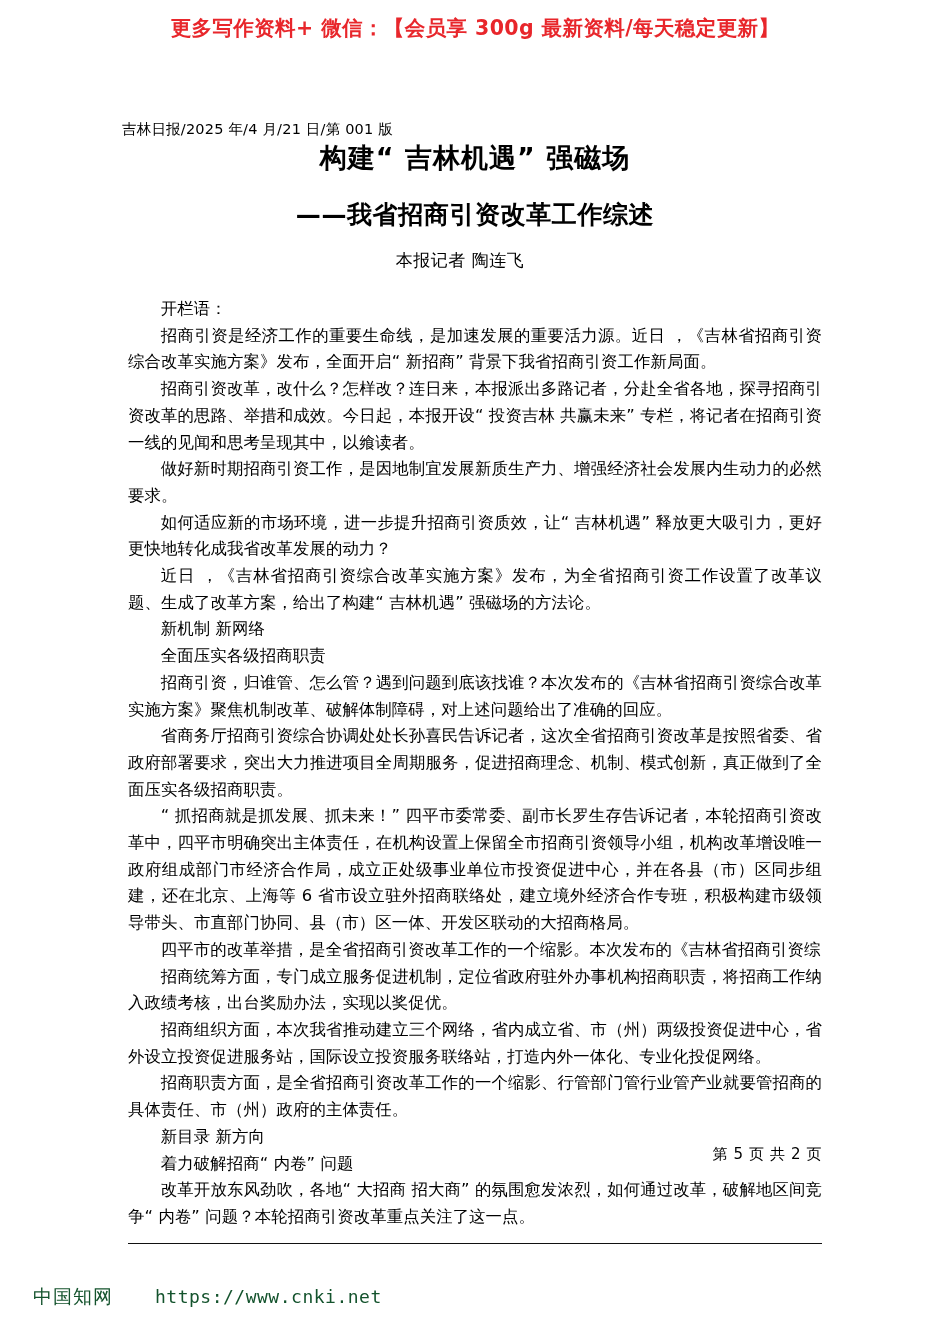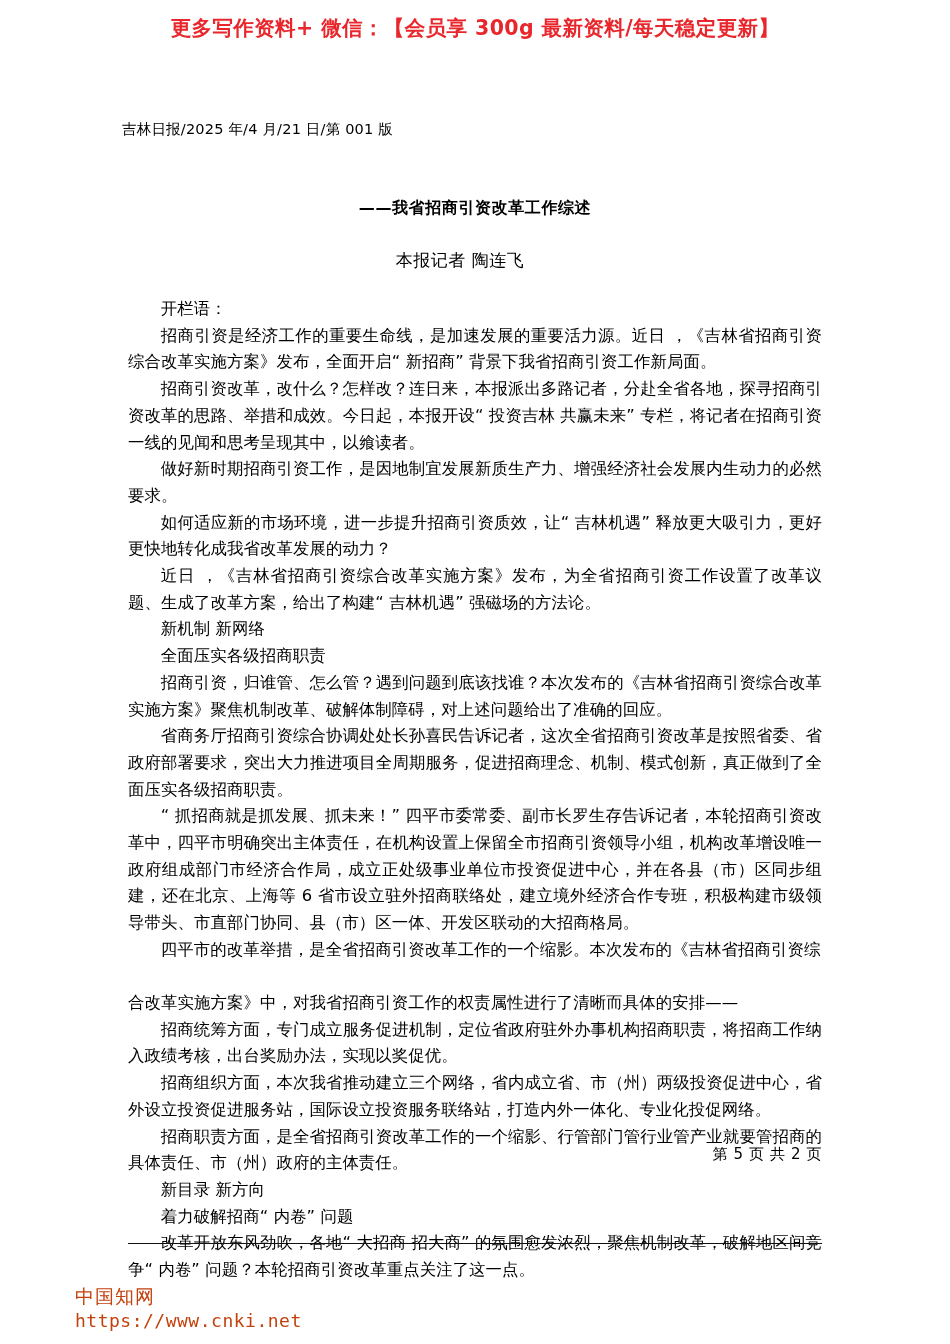--- a/index.html
+++ b/index.html
@@ -58,21 +58,21 @@
     font-size: 27px;
     font-weight: bold;
     letter-spacing: 1px;
   }
   .subheadline {
     position: absolute;
     top: 198px;
     left: 0;
     width: 950px;
     text-align: center;
-    font-size: 16px;
+    font-size: 25px;
     font-weight: bold;
     letter-spacing: 0.6px;
   }
   .byline {
     position: absolute;
     top: 249px;
     left: 0;
     width: 920px;
     text-align: center;
     font-size: 17px;
@@ -145,49 +145,49 @@
 </style>
 </head>
 <body>
 
 <div class="page">
 
   <div class="promo-banner" style="color: rgb(232, 38, 43);">更多写作资料+ 微信：【会员享 300g 最新资料/每天稳定更新】</div>
 
   <div class="source-line">吉林日报/2025 年/4 月/21 日/第 001 版</div>
 
+  <div class="headline">构建“ 吉林机遇” 强磁场</div>
 
   <div class="subheadline">——我省招商引资改革工作综述</div>
 
   <div class="byline">本报记者  陶连飞</div>
 
   <div class="article-body">
       <p>开栏语：</p>
       <p>招商引资是经济工作的重要生命线，是加速发展的重要活力源。近日 ，《吉林省招商引资综合改革实施方案》发布，全面开启“ 新招商” 背景下我省招商引资工作新局面。</p>
       <p>招商引资改革，改什么？怎样改？连日来，本报派出多路记者，分赴全省各地，探寻招商引资改革的思路、举措和成效。今日起，本报开设“ 投资吉林 共赢未来” 专栏，将记者在招商引资一线的见闻和思考呈现其中，以飨读者。</p>
       <p>做好新时期招商引资工作，是因地制宜发展新质生产力、增强经济社会发展内生动力的必然要求。</p>
       <p>如何适应新的市场环境，进一步提升招商引资质效，让“ 吉林机遇” 释放更大吸引力，更好更快地转化成我省改革发展的动力？</p>
       <p>近日 ，《吉林省招商引资综合改革实施方案》发布，为全省招商引资工作设置了改革议题、生成了改革方案，给出了构建“ 吉林机遇” 强磁场的方法论。</p>
       <p>新机制 新网络</p>
       <p>全面压实各级招商职责</p>
       <p>招商引资，归谁管、怎么管？遇到问题到底该找谁？本次发布的《吉林省招商引资综合改革实施方案》聚焦机制改革、破解体制障碍，对上述问题给出了准确的回应。</p>
       <p>省商务厅招商引资综合协调处处长孙喜民告诉记者，这次全省招商引资改革是按照省委、省政府部署要求，突出大力推进项目全周期服务，促进招商理念、机制、模式创新，真正做到了全面压实各级招商职责。</p>
       <p>“ 抓招商就是抓发展、抓未来！” 四平市委常委、副市长罗生存告诉记者，本轮招商引资改革中，四平市明确突出主体责任，在机构设置上保留全市招商引资领导小组，机构改革增设唯一政府组成部门市经济合作局，成立正处级事业单位市投资促进中心，并在各县（市）区同步组建，还在北京、上海等 6 省市设立驻外招商联络处，建立境外经济合作专班，积极构建市级领导带头、市直部门协同、县（市）区一体、开发区联动的大招商格局。</p>
       <p>四平市的改革举措，是全省招商引资改革工作的一个缩影。本次发布的《吉林省招商引资综</p>
-      <p class="no-indent gap-before">合改革实施方案》中，对我省招商引资工作的权责属性进行了清晰而具体的安排——</p>
       <p>招商统筹方面，专门成立服务促进机制，定位省政府驻外办事机构招商职责，将招商工作纳入政绩考核，出台奖励办法，实现以奖促优。</p>
       <p>招商组织方面，本次我省推动建立三个网络，省内成立省、市（州）两级投资促进中心，省外设立投资促进服务站，国际设立投资服务联络站，打造内外一体化、专业化投促网络。</p>
       <p>招商职责方面，是全省招商引资改革工作的一个缩影、行管部门管行业管产业就要管招商的具体责任、市（州）政府的主体责任。</p>
       <p>新目录 新方向</p>
       <p>着力破解招商“ 内卷” 问题</p>
-      <p>改革开放东风劲吹，各地“ 大招商 招大商” 的氛围愈发浓烈，聚焦机制改革，破解地区间竞争“ 内卷” 问题？本轮招商引资改革重点关注了这一点。</p>
+      <p>改革开放东风劲吹，各地“ 大招商 招大商” 的氛围愈发浓烈，如何通过改革，破解地区间竞争“ 内卷” 问题？本轮招商引资改革重点关注了这一点。</p>
     </div>
 
   <div class="page-footer">第 5 页 共 2 页</div>
 
   <div class="footer-rule"></div>
 
-  <div class="watermark" style="color: #c2410c; flex-direction: column;">
+  <div class="watermark" style="color: #14532d;">
     <span class="watermark-logo">中国知网</span>
     <span class="watermark-url">https://www.cnki.net</span>
   </div>
 
 </div>
 
 </body></html>

